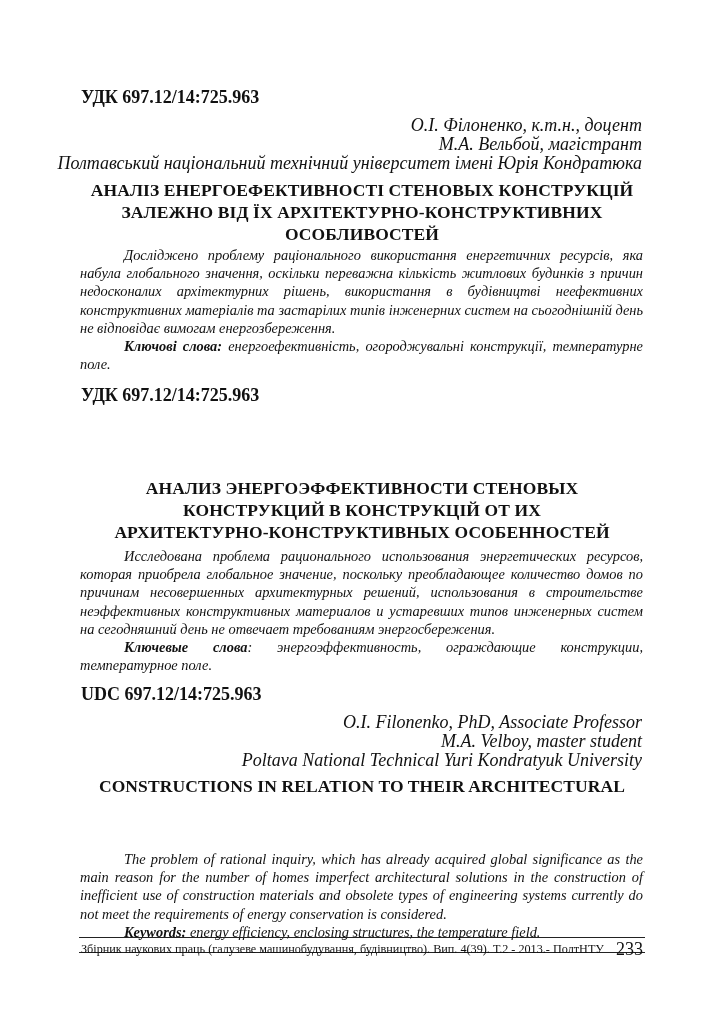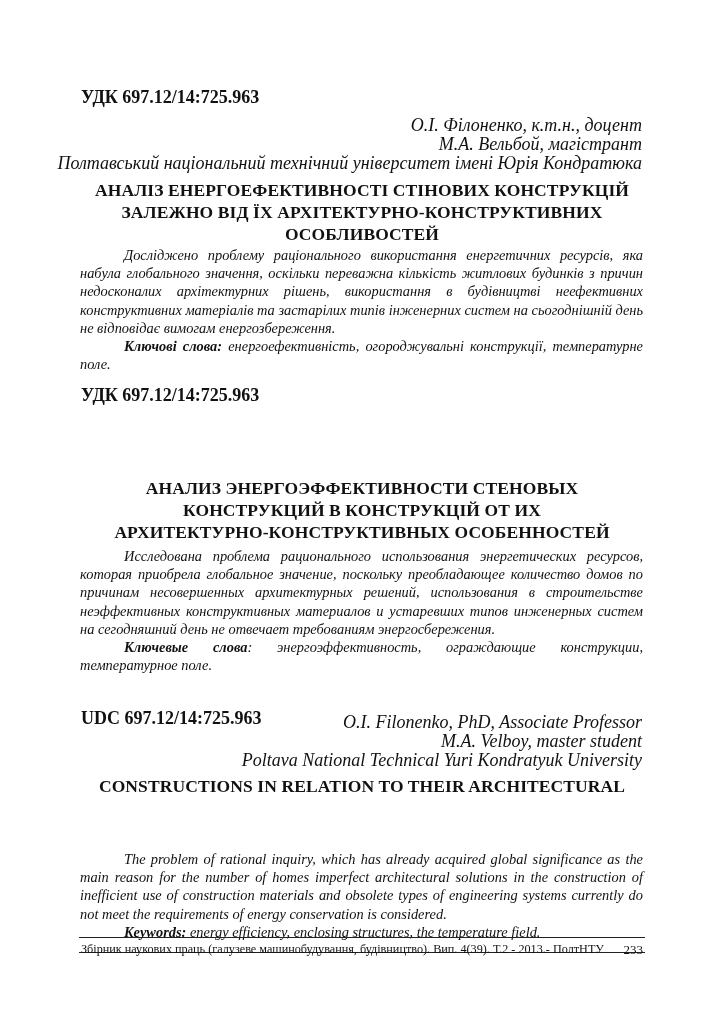--- a/index.html
+++ b/index.html
@@ -82,38 +82,38 @@
     }
     .footer .journal {
       position: absolute;
       left: 2px;
       top: 0;
     }
     .footer .pagenum {
       position: absolute;
       right: 2px;
       top: 0;
-      font-size: 13px;
+      font-size: 18px;
     }
   </style>
 </head>
 <body>
 
 <div class="page">
 
   <div class="udc" style="top:89px;">УДК 697.12/14:725.963</div>
 
   <div class="authors" style="top:116px;">
     <div>О.І. Філоненко, к.т.н., доцент</div>
     <div>М.А. Вельбой, магістрант</div>
     <div>Полтавський національний технічний університет імені Юрія Кондратюка</div>
   </div>
 
   <div class="title" style="top:179px;">
-    <div>АНАЛІЗ ЕНЕРГОЕФЕКТИВНОСТІ СТІНОВИХ КОНСТРУКЦІЙ</div>
+    <div>АНАЛІЗ ЕНЕРГОЕФЕКТИВНОСТІ СТЕНОВЫХ КОНСТРУКЦІЙ</div>
     <div>ЗАЛЕЖНО ВІД ЇХ АРХІТЕКТУРНО-КОНСТРУКТИВНИХ</div>
     <div>ОСОБЛИВОСТЕЙ</div>
   </div>
 
   <div class="abstract" style="top:246px;">
     <p>Досліджено проблему раціонального використання енергетичних ресурсів, яка набула глобального значення, оскільки переважна кількість житлових будинків з причин недосконалих архітектурних рішень, використання в будівництві неефективних конструктивних матеріалів та застарілих типів  інженерних систем на сьогоднішній день не відповідає вимогам енергозбереження.</p>
     <p><span class="kw-label">Ключові слова:</span><span> енергоефективність, огороджувальні конструкції, температурне поле.</span></p>
   </div>
 
   <div class="udc" style="top:387px;">УДК 697.12/14:725.963</div>
@@ -123,21 +123,21 @@
     <div>АНАЛИЗ ЭНЕРГОЭФФЕКТИВНОСТИ СТЕНОВЫХ</div>
     <div>КОНСТРУКЦИЙ В КОНСТРУКЦІЙ ОТ ИХ</div>
     <div>АРХИТЕКТУРНО-КОНСТРУКТИВНЫХ ОСОБЕННОСТЕЙ</div>
   </div>
 
   <div class="abstract" style="top:547px;">
     <p>Исследована проблема рационального использования энергетических ресурсов, которая приобрела глобальное значение, поскольку преобладающее количество домов по причинам несовершенных архитектурных решений, использования в строительстве неэффективных конструктивных материалов и устаревших типов инженерных систем на сегодняшний день не отвечает требованиям энергосбережения.</p>
     <p><span class="kw-label">Ключевые слова</span><span>: энергоэффективность, ограждающие конструкции, температурное поле.</span></p>
   </div>
 
-  <div class="udc" style="top:686px;margin-top:24px;">UDC 697.12/14:725.963</div>
+  <div class="udc" style="top:686px;">UDC 697.12/14:725.963</div>
 
   <div class="authors" style="top:713px;">
     <div>O.I. Filonenko, PhD, Associate Professor</div>
     <div>M.A. Velboy, master student</div>
     <div>Poltava National Technical Yuri Kondratyuk University</div>
   </div>
 
   <div class="title" style="top:775px;">
     <div>CONSTRUCTIONS IN RELATION TO THEIR ARCHITECTURAL</div>
   </div>

